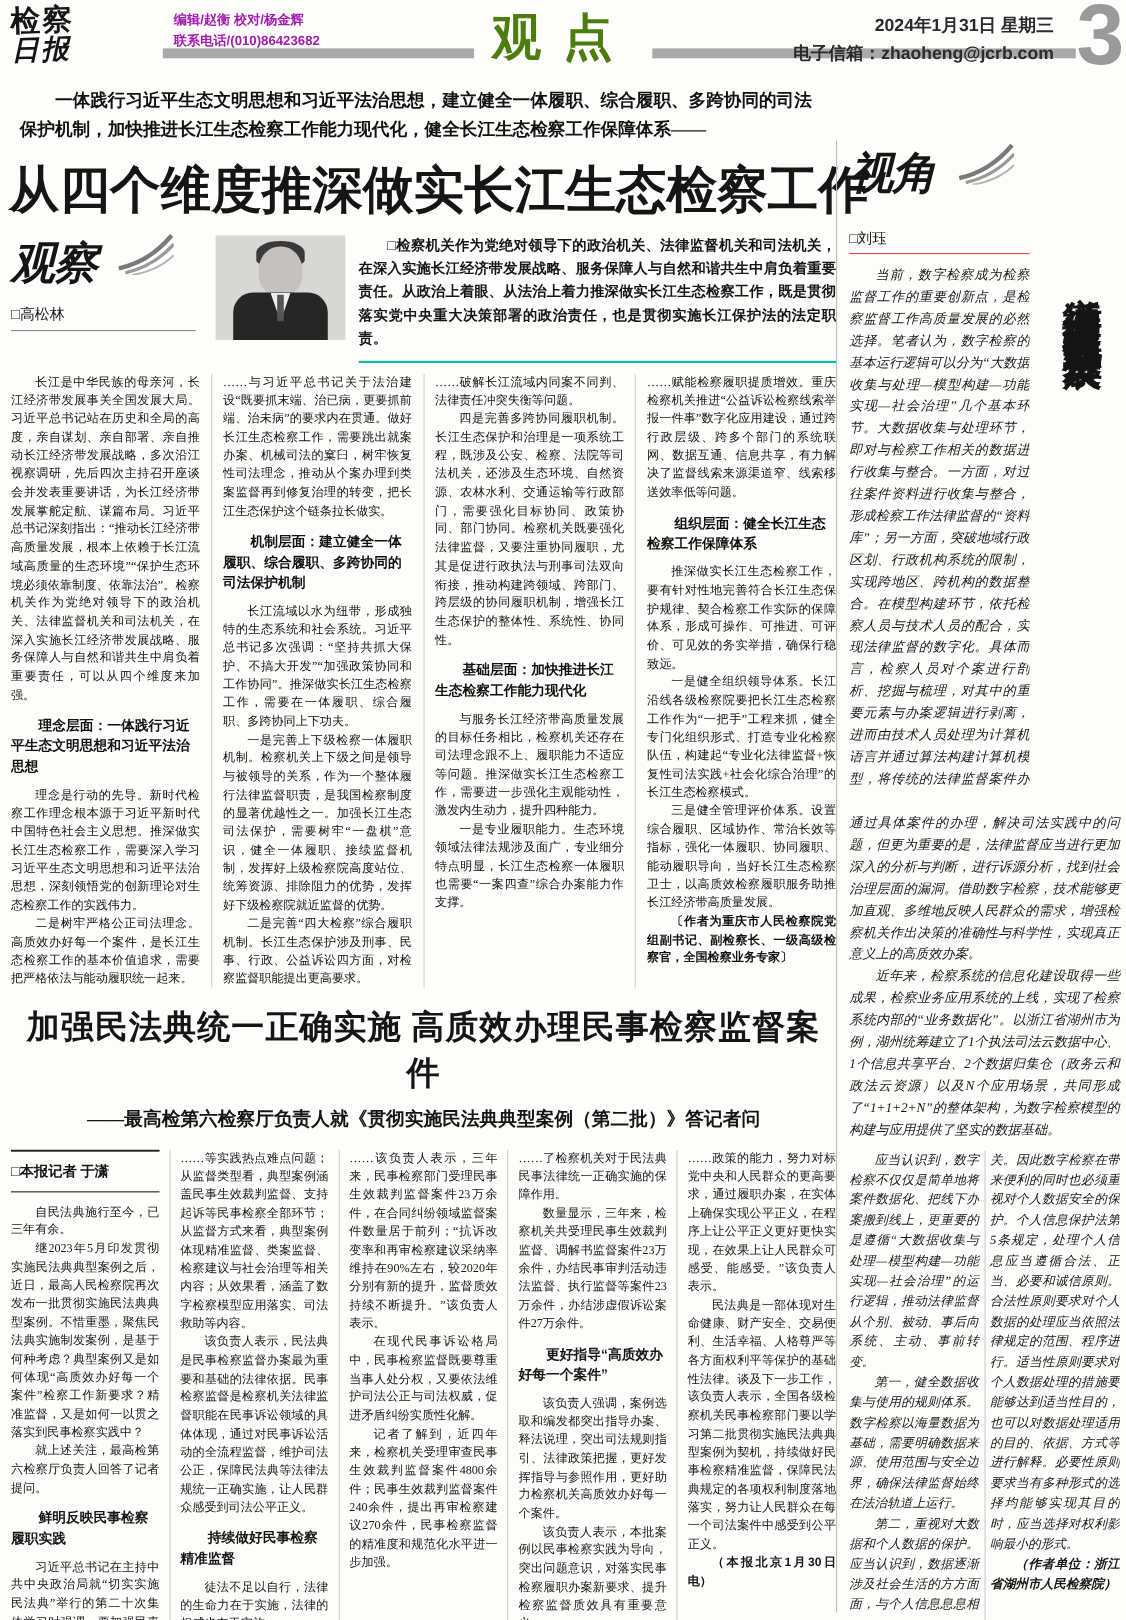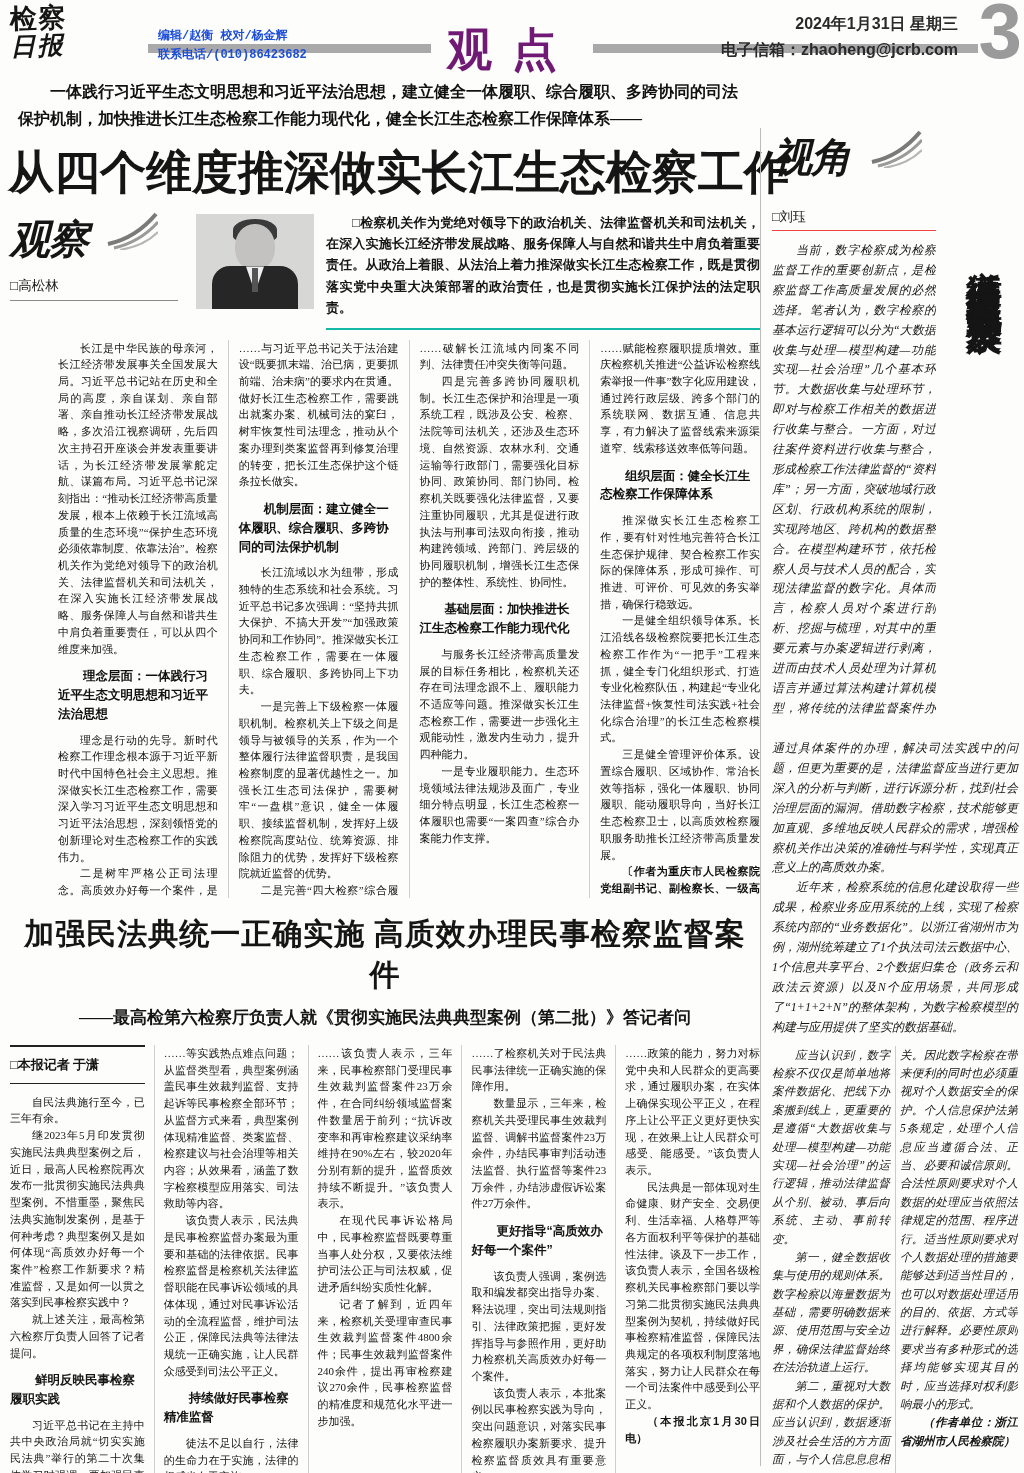--- a/index.html
+++ b/index.html
@@ -4,25 +4,25 @@
 <style>
   html,body{margin:0;padding:0;background:#f2f2ee;}
   #page{position:relative;width:1024px;height:1473px;background:#fdfdfb;margin:0 auto;
         font-family:"Liberation Serif","DejaVu Serif",serif;color:#151515;overflow:hidden;}
   
   #hdr{position:absolute;left:0;top:0;width:1024px;height:70px;}
   .graybar{position:absolute;left:148px;top:44px;width:830px;height:9px;background:#a9a9a9;}
   .seal{position:absolute;left:10px;top:4px;width:132px;line-height:1.02;transform:rotate(-2deg);
         font-weight:900;font-size:27px;letter-spacing:2px;}
   .seal .row2{font-style:italic;font-size:25px;}
-  .edit{position:absolute;left:158px;top:27px;font-family:Liberation Mono, monospace;
-        font-size:12px;line-height:1.55;font-weight:bold;color:#1d4ed8;}
-  .sect{position:absolute;left:50%;transform:translateX(-50%);top:20px;z-index:3;background:#fdfdfb;
+  .edit{position:absolute;left:158px;top:9px;font-family:Liberation Sans, sans-serif;
+        font-size:12px;line-height:1.55;font-weight:bold;color:#a21caf;}
+  .sect{position:absolute;left:50%;transform:translateX(-50%);top:4px;z-index:3;background:#fdfdfb;
         padding:0 16px;font-family:"Liberation Sans","DejaVu Sans",sans-serif;font-weight:900;
-        font-size:45px;letter-spacing:20px;color:#701a75;}
+        font-size:45px;letter-spacing:20px;color:#4d7c0f;}
   .dts{position:absolute;right:66px;top:11px;text-align:right;font-family:"Liberation Sans","DejaVu Sans",sans-serif;
         font-size:16px;line-height:1.6;font-weight:bold;color:#2a2a2a;}
   .pgno{position:absolute;right:2px;top:-14px;font-family:"Liberation Sans","DejaVu Sans",sans-serif;
         font-size:78px;font-weight:900;color:#9a9a9a;}
   
   #main{position:absolute;left:10px;top:78px;width:750px;}
   .kicker{font-size:16px;line-height:1.7;text-indent:2em;padding:0 8px;font-weight:600;color:#111;}
   .bigh1{font-size:46px;font-weight:900;white-space:nowrap;margin:10px 0 8px -2px;letter-spacing:0;}
   .toprow{display:flex;margin-top:8px;}
   .obs{width:186px;flex:none;position:relative;}
@@ -32,21 +32,21 @@
   
   .photo{width:118px;height:95px;flex:none;margin:2px 12px 0 0;position:relative;background:#d7d7d5;overflow:hidden;}
   .ph-head{position:absolute;left:39px;top:10px;width:40px;height:46px;border-radius:48% 48% 46% 46%;background:#c4c2c0;}
   .ph-hair{position:absolute;left:37px;top:5px;width:44px;height:22px;border-radius:50% 50% 20% 20%;background:#3a3a3a;}
   .ph-body{position:absolute;left:16px;top:52px;width:86px;height:44px;border-radius:18px 18px 0 0;background:#262626;}
   .ph-shirt{position:absolute;left:50px;top:52px;width:18px;height:26px;background:#efefef;
             clip-path:polygon(0 0,100% 0,50% 100%);}
   .ph-tie{position:absolute;left:56px;top:54px;width:6px;height:24px;background:#555;}
   .lead{flex:1;font-size:13px;line-height:1.62;font-weight:600;text-align:justify;text-indent:2em;
         border-bottom:2px solid #14b8a6;padding-bottom:10px;}
-  .cols{display:flex;margin-top:10px;height:558px;overflow:hidden;margin-left:48px;}
+  .cols{display:flex;margin-top:10px;height:558px;overflow:hidden;}
   .mcol{flex:1;padding:0 10px;font-size:11px;line-height:1.52;text-align:justify;color:#101010;}
   .mcol:first-child{padding-left:0;}
   .mcol:last-child{padding-right:0;}
   .mcol + .mcol{border-left:1px solid #cfcfcb;}
   .seg{margin:0;text-indent:2em;}
   .cont{text-indent:0;}
   .h{font-family:"Liberation Sans","DejaVu Sans",sans-serif;font-weight:bold;font-size:12.5px;
      line-height:1.5;margin:10px 0 8px;text-align:left;}
   .note{font-family:"Liberation Sans","DejaVu Sans",sans-serif;font-weight:bold;}
   

